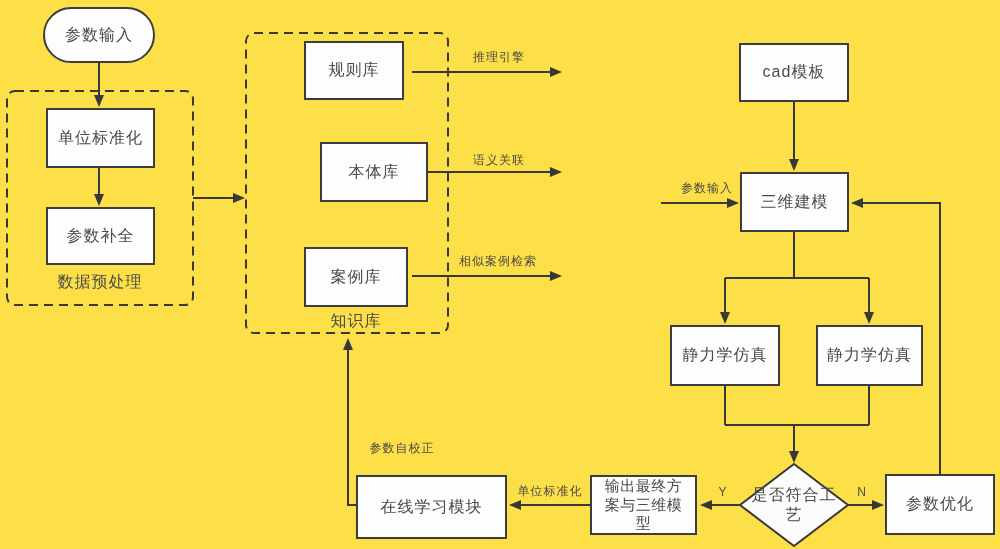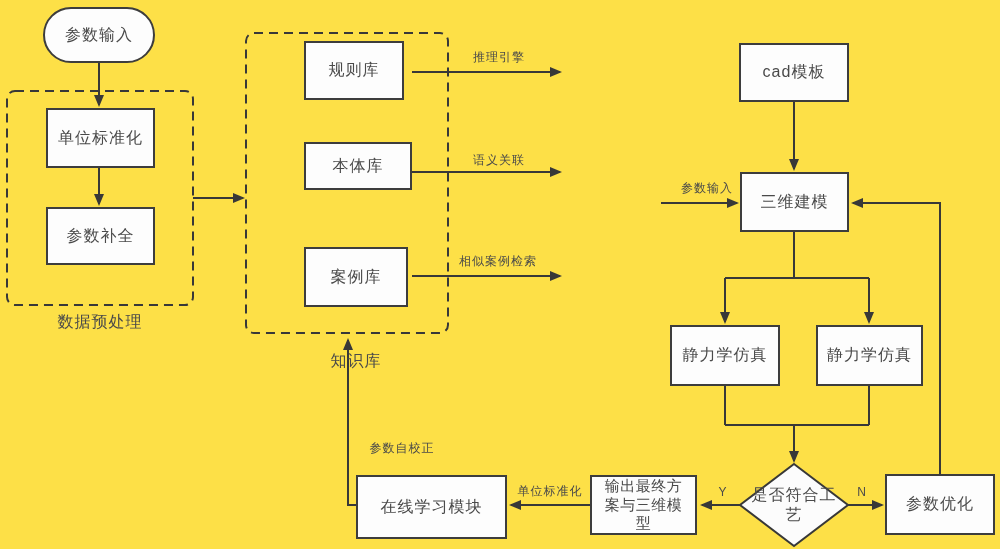--- a/index.html
+++ b/index.html
@@ -58,21 +58,20 @@
     z-index: 1;
   }
   .glabel {
     position: absolute;
     transform: translate(-50%, -50%);
     white-space: nowrap;
     font-size: 16px;
     letter-spacing: 1px;
     color: #4a4a4a;
     z-index: 1;
-    margin-top: 40px;
   }
 </style>
 </head>
 <body>
 
 <div class="canvas">
 
   <svg width="1000" height="549" viewBox="0 0 1000 549">
     <defs>
       <marker id="arrow" viewBox="0 0 12 10" refX="10" refY="5" markerWidth="12" markerHeight="10" orient="auto" markerUnits="userSpaceOnUse">
@@ -114,21 +113,21 @@
   <div class="node stadium" style="left:43px; top:7px; width:112px; height:56px">参数输入</div>
 
   <div class="node" style="left:46px; top:207px; width:109px; height:58px">参数补全</div>
 
   <div class="node" style="left:46px; top:108px; width:109px; height:60px">单位标准化</div>
 
   <div class="glabel" style="left:100px; top:282px">数据预处理</div>
 
   <div class="node" style="left:304px; top:41px; width:100px; height:59px">规则库</div>
 
-  <div class="node" style="left:304px; top:142px; width:108px; height:48px">本体库</div>
+  <div class="node" style="left:320px; top:142px; width:108px; height:60px">本体库</div>
 
   <div class="node" style="left:304px; top:247px; width:104px; height:60px">案例库</div>
 
   <div class="glabel" style="left:356px; top:321px">知识库</div>
 
 
   <div class="node" style="left:739px; top:43px; width:110px; height:59px">cad模板</div>
 
   <div class="node" style="left:740px; top:172px; width:109px; height:60px">三维建模</div>
 

